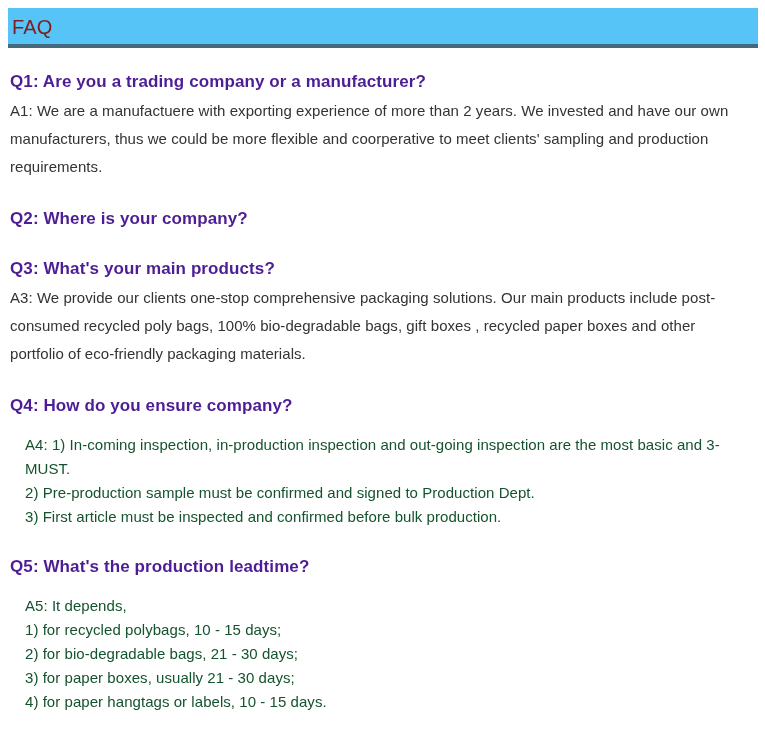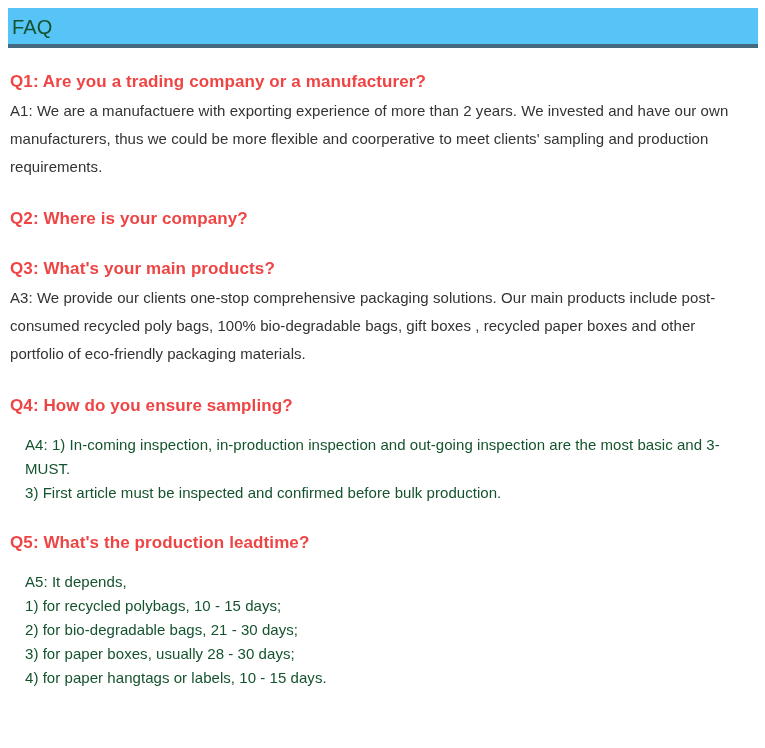--- a/index.html
+++ b/index.html
@@ -29,40 +29,40 @@
     background: #56c4f6;
     border-bottom: 4px solid #44687d;
     box-sizing: border-box;
   }
   .faq-header-title {
     position: absolute;
     left: 4px;
     top: 6px;
     font-size: 20px;
     line-height: 26px;
-    color: #14532d;
+    color: #7f1d1d;
     font-weight: 400;
     letter-spacing: 0.2px;
   }
   .faq-body {
     position: absolute;
     left: 10px;
     top: 70px;
     width: 742px;
   }
   .faq-item {
     margin: 0 0 26px 0;
   }
   .faq-item:last-child {
     margin-bottom: 0;
   }
   .faq-question {
     font-size: 17px;
     font-weight: bold;
-    color: #ef4444;
+    color: #4c1d95;
     line-height: 24px;
     margin: 0 0 3px 0;
     letter-spacing: 0.1px;
   }
   .faq-answer {
     font-size: 15px;
     color: #333333;
     line-height: 28px;
     margin: 0;
     letter-spacing: 0.05px;
@@ -97,32 +97,33 @@
     <div class="faq-item">
       <p class="faq-question">Q2: Where is your company?</p>
     </div>
 
     <div class="faq-item">
       <p class="faq-question">Q3: What's your main products?</p>
       <p class="faq-answer">A3: We provide our clients one-stop comprehensive packaging solutions. Our main products include post-consumed recycled poly bags, 100% bio-degradable bags, gift boxes , recycled paper boxes and other portfolio of eco-friendly packaging materials.</p>
     </div>
 
     <div class="faq-item">
-      <p class="faq-question">Q4: How do you ensure sampling?</p>
+      <p class="faq-question">Q4: How do you ensure company?</p>
       <div class="faq-lines">
           <span class="faq-line">A4: 1) In-coming inspection, in-production inspection and out-going inspection are the most basic and 3-MUST.</span>
+          <span class="faq-line">2) Pre-production sample must be confirmed and signed to Production Dept.</span>
           <span class="faq-line">3) First article must be inspected and confirmed before bulk production.</span>
         </div>
     </div>
 
     <div class="faq-item">
       <p class="faq-question">Q5: What's the production leadtime?</p>
       <div class="faq-lines">
           <span class="faq-line">A5: It depends,</span>
           <span class="faq-line">1) for recycled polybags, 10 - 15 days;</span>
           <span class="faq-line">2) for bio-degradable bags, 21 - 30 days;</span>
-          <span class="faq-line">3) for paper boxes, usually 28 - 30 days;</span>
+          <span class="faq-line">3) for paper boxes, usually 21 - 30 days;</span>
           <span class="faq-line">4) for paper hangtags or labels, 10 - 15 days.</span>
         </div>
     </div>
 
   </div>
 </div>
 
 </body></html>

